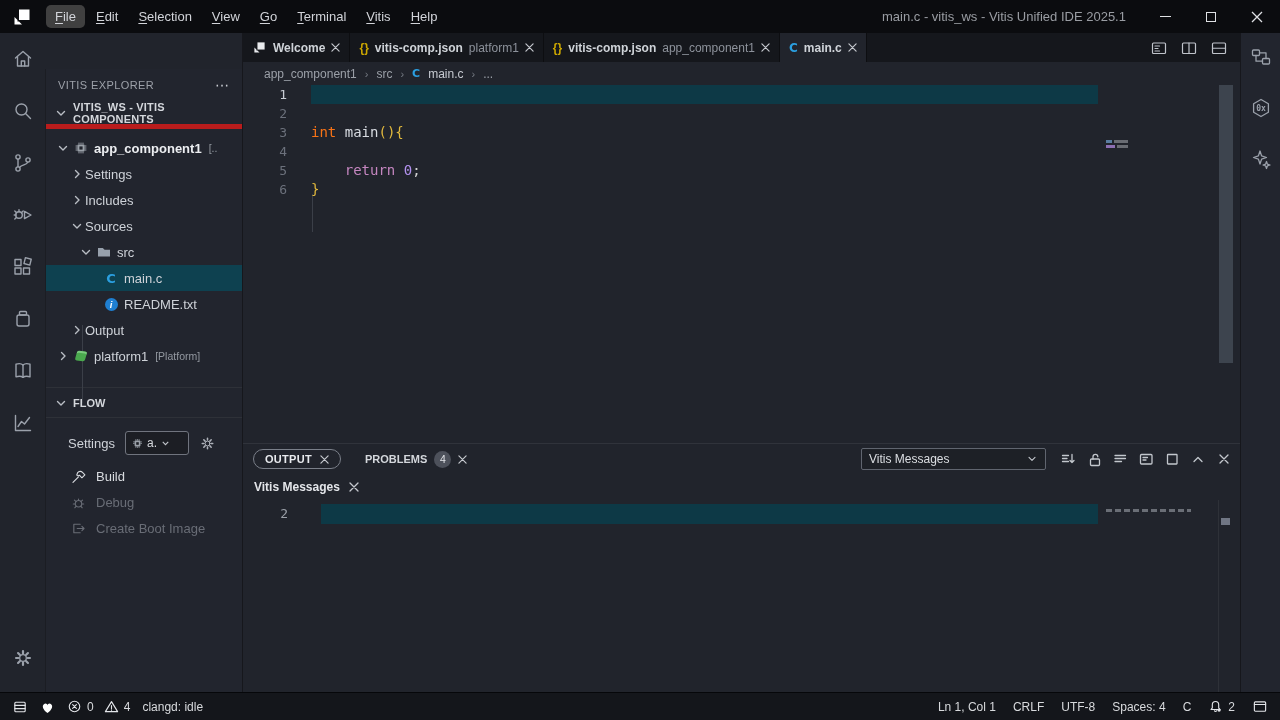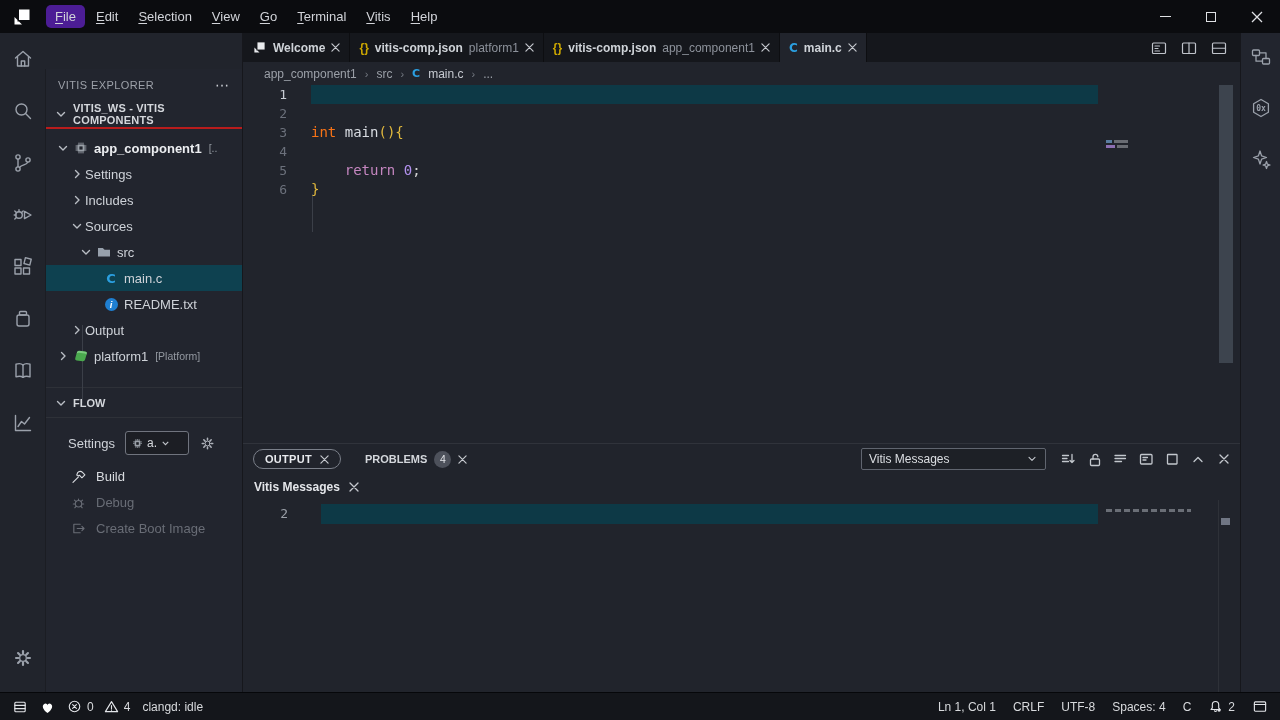--- a/index.html
+++ b/index.html
@@ -5,39 +5,39 @@
   * { box-sizing: border-box; margin: 0; padding: 0; }
   html,body { width:1280px; height:720px; overflow:hidden; }
   body { position:relative; background:#21242c; font-family:"Liberation Sans",sans-serif; color:#d5d8dd; }
   svg { display:block; }
 
   
   .titlebar { position:absolute; left:0; top:0; width:1280px; height:33px; background:#0b0c0f; display:flex; align-items:center; }
   .tb-logo { margin-left:11px; }
   .menubar { display:flex; margin-left:13px; gap:2px; }
   .menu-item { padding:4px 9px; font-size:13px; color:#d2d4d9; border-radius:5px; cursor:default; }
-  .menu-item.active { background:#4c1d95; }
+  .menu-item.active { background:#404040; }
   .menu-item u { text-decoration:underline; text-underline-offset:2px; }
   .title-text { position:absolute; left:882px; top:0; height:33px; display:flex; align-items:center; font-size:13px; color:#9a9da3; }
   .win-controls { position:absolute; right:0; top:0; height:33px; display:flex; }
   .win-btn { width:46px; height:33px; display:flex; align-items:center; justify-content:center; }
   .min-glyph { width:11px; height:1.5px; background:#dfe1e4; }
   .max-glyph { width:10px; height:10px; border:1.3px solid #dfe1e4; }
 
   
   .activitybar { position:absolute; left:0; top:33px; width:45px; bottom:28px; background:#21242c; display:flex; flex-direction:column; align-items:center; }
   .act-item { width:45px; height:52px; display:flex; align-items:center; justify-content:center; }
   .act-item svg { stroke:#9ba1ab; fill:none; stroke-width:1.4; stroke-linecap:round; stroke-linejoin:round; }
   .act-bottom { margin-top:auto; margin-bottom:8px; }
 
   
   .sidebar { position:absolute; left:45px; top:33px; width:197px; bottom:28px; background:#22252e; border-left:1px solid #1b1d23;margin-top:36px; }
   .sidebar-header { height:32px; display:flex; align-items:center; justify-content:space-between; padding:0 12px 0 12px; font-size:11px; letter-spacing:.4px; color:#9da1a9; }
   .kebab { color:#c9ccd2; font-size:14px; letter-spacing:1px; }
-  .section-row { height:28px; display:flex; align-items:center; gap:4px; padding-left:6px; font-size:11px; font-weight:700; letter-spacing:.2px; color:#d4d7dc; border-bottom:2px solid #b91c1c; }
+  .section-row { height:28px; display:flex; align-items:center; gap:4px; padding-left:6px; font-size:11px; font-weight:700; letter-spacing:.2px; color:#d4d7dc; border-bottom:5px solid #b91c1c; }
   .tree { position:relative; padding-top:6px; }
   .tree-row { height:26px; display:flex; align-items:center; font-size:13px; color:#ced2d8; }
   .tree-row.selected { background:#0e4150; }
   .tlabel.bold { font-weight:700; color:#eceef1; }
   .badge { font-size:10.5px; color:#9398a0; margin-left:7px; }
   .arrow { width:17px; display:flex; justify-content:center; flex:none; }
   .arrow svg, .section-row svg, .flow-header svg { stroke:#b9bdc4; fill:none; stroke-width:1.4; stroke-linecap:round; stroke-linejoin:round; }
   .ticon { width:20px; display:flex; justify-content:center; flex:none; margin-right:3px; }
   .guide { position:absolute; left:36px; top:196px; width:1px; height:78px; background:#3b3f48; }
   .c-glyph { color:#2b9fe0; font-weight:800; font-size:13px; font-family:"DejaVu Sans",sans-serif; }
@@ -124,20 +124,21 @@
   <div class="menubar">
     <span class="menu-item active"><u>F</u>ile</span>
     <span class="menu-item"><u>E</u>dit</span>
     <span class="menu-item"><u>S</u>election</span>
     <span class="menu-item"><u>V</u>iew</span>
     <span class="menu-item"><u>G</u>o</span>
     <span class="menu-item"><u>T</u>erminal</span>
     <span class="menu-item"><u>V</u>itis</span>
     <span class="menu-item"><u>H</u>elp</span>
   </div>
+  <span class="title-text">main.c - vitis_ws - Vitis Unified IDE 2025.1</span>
   <div class="win-controls">
     <span class="win-btn">
         <span class="min-glyph"></span>
       </span>
     <span class="win-btn">
         <span class="max-glyph"></span>
       </span>
     <span class="win-btn">
       <svg width="12" height="12" viewBox="0 0 12 12">
           <path d="M1 1 L11 11 M11 1 L1 11" stroke="#dfe1e4" stroke-width="1.3"></path>

